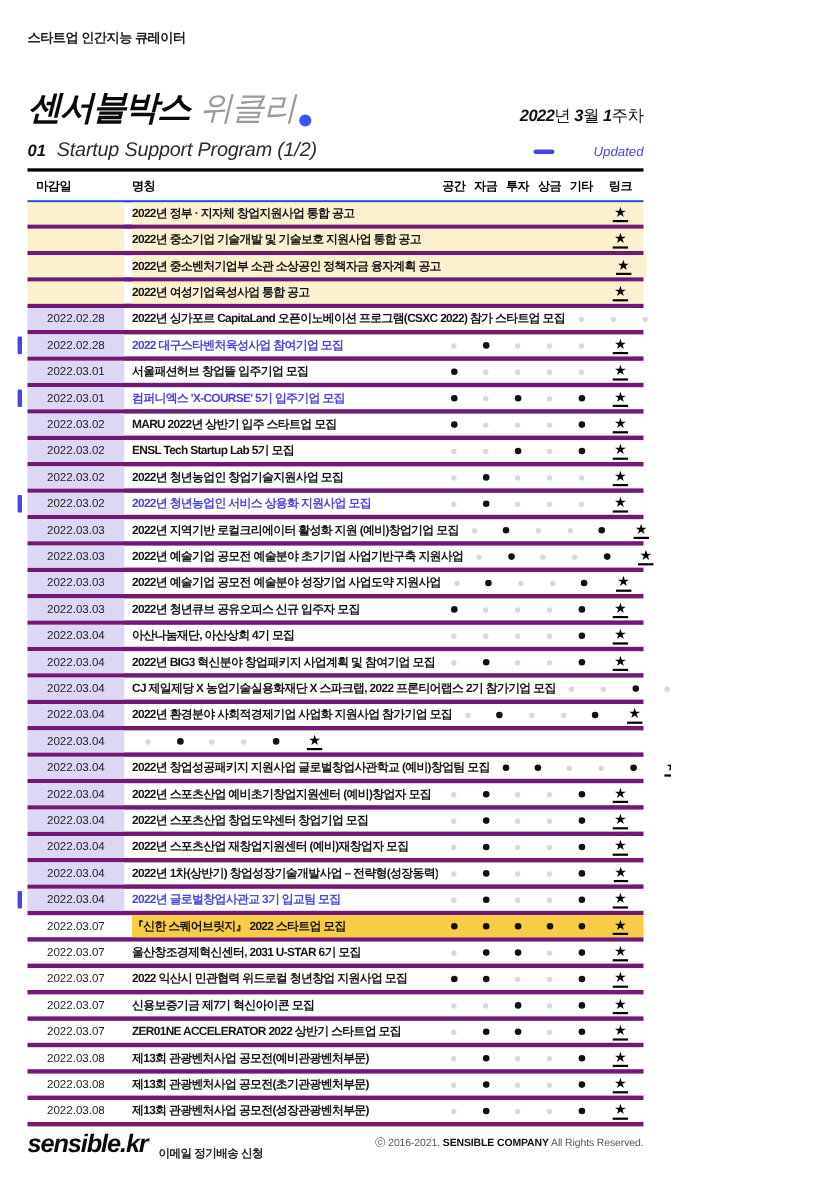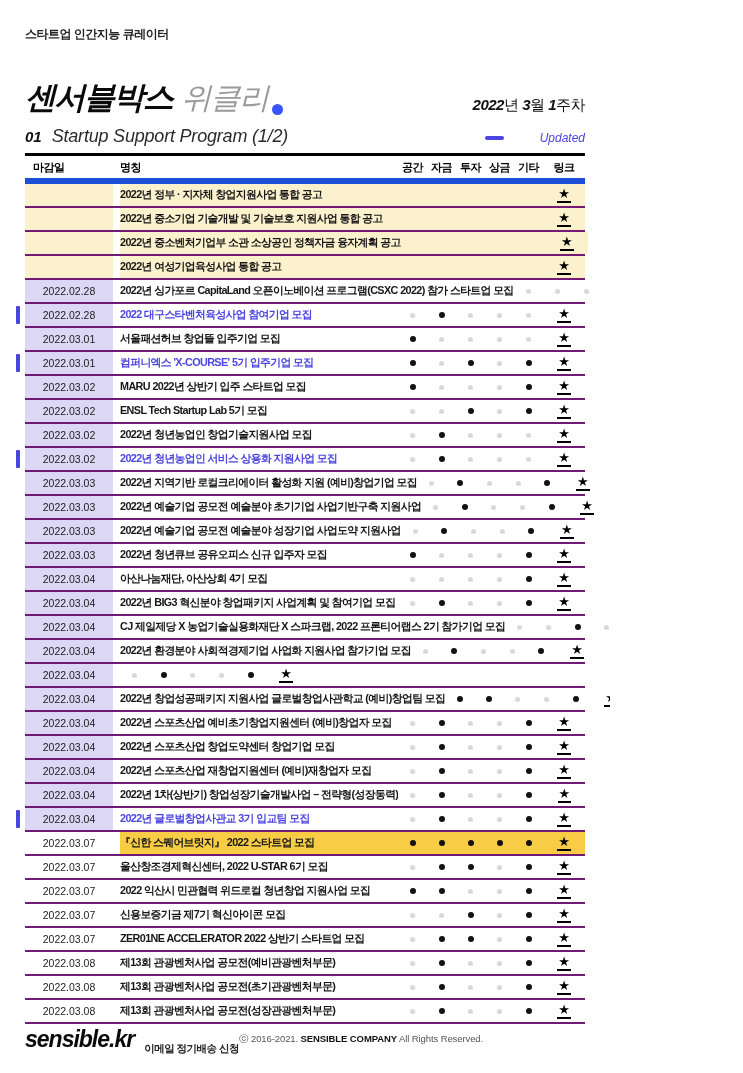--- a/index.html
+++ b/index.html
@@ -28,43 +28,43 @@
   .section-row{display:flex;align-items:flex-end;justify-content:space-between;margin-top:7px;padding-bottom:6px;}
   .section-left{display:flex;align-items:baseline;}
   .section-num{font-size:15px;font-weight:800;font-style:italic;color:#111;margin-right:10px;}
   .section-title{font-size:18px;font-style:italic;font-weight:400;color:#2b2b2b;letter-spacing:-0.2px;}
   .updated-legend{display:flex;align-items:center;padding-bottom:2px;gap:31px;}
   .updated-dash{display:inline-block;width:19px;height:4px;border-radius:2px;background:var(--accent);margin-right:5px;}
   .updated-text{font-size:12px;font-style:italic;color:var(--accent);}
 
   
   .table{border-top:3px solid #000;}
-  .thead{display:flex;align-items:center;height:28px;border-bottom:6px solid #1d4ed8;}
+  .thead{display:flex;align-items:center;height:28px;border-bottom:2px solid #1d4ed8;}
   .thead .cell{font-size:11px;font-weight:800;color:#000;letter-spacing:-0.5px;}
-  .row{position:relative;display:flex;align-items:stretch;height:24px;border-bottom:2px solid #701a75;}
+  .row{position:relative;display:flex;align-items:stretch;height:24px;border-bottom:4px solid #701a75;}
   .cell{display:flex;align-items:center;}
   .col-date{width:88px;flex:none;justify-content:center;font-size:10.5px;color:#1c1c1c;letter-spacing:0;}
   .thead .col-date{justify-content:flex-start;padding-left:8px;}
   .col-date.hl{background:var(--lavender);}
   .row-right{display:flex;flex:1;align-items:stretch;margin-left:7px;}
   .col-name{flex:1;font-size:10.8px;font-weight:700;color:#161616;letter-spacing:-0.6px;white-space:nowrap;overflow:hidden;}
   .col-dot{width:29px;flex:none;justify-content:center;}
   .col-link{width:42px;flex:none;justify-content:center;}
   .dot{border-radius:50%;}
   .dot.on{width:6px;height:6px;background:var(--dot-on);}
   .dot.off{width:5px;height:5px;background:var(--dot-off);}
   .star-link{display:inline-block;font-size:13px;line-height:13px;color:#000;border-bottom:2px solid #000;padding:0 1px 1px 1px;cursor:pointer;text-decoration:none;}
 
   .row.cream .col-date,.row.cream .row-right{background:var(--cream);}
   .row.gold .row-right{background:var(--gold);}
   .row.updated .col-name{color:var(--accent);}
   .updated-bar{position:absolute;left:-9px;top:2px;bottom:2px;width:4px;background:var(--accent);border-radius:1px;}
 
   
-  .footer{position:absolute;left:25px;right:25px;top:1022px;display:flex;align-items:center;}
+  .footer{position:absolute;left:25px;right:25px;top:1022px;display:flex;align-items:center;justify-content:space-between;}
   .footer-left{display:flex;align-items:center;}
   .footer-brand{font-size:23px;font-weight:800;font-style:italic;color:#0a0a0a;letter-spacing:-1px;cursor:pointer;}
   .footer-subscribe{font-size:10.5px;font-weight:700;color:#222;letter-spacing:-0.5px;margin-left:10px;margin-top:20px;cursor:pointer;}
   .footer-copy{font-size:9.5px;color:#555;letter-spacing:-0.1px;}
   .footer-copy .co{font-weight:800;color:#111;}
 </style>
 </head>
 <body>
 
 <div class="page">
@@ -760,21 +760,21 @@
             </div>
       <div class="cell col-link">
               <a class="star-link">★</a>
             </div>
     </div>
   </div>
         <div class="row">
 
     <div class="cell col-date">2022.03.07</div>
     <div class="row-right">
-      <div class="cell col-name">울산창조경제혁신센터, 2022 U-STAR 6기 모집</div>
+      <div class="cell col-name">울산창조경제혁신센터, 2031 U-STAR 6기 모집</div>
       <div class="cell col-dot">
               <span class="dot off"></span>
             </div>
       <div class="cell col-dot">
               <span class="dot on"></span>
             </div>
       <div class="cell col-dot">
               <span class="dot on"></span>
             </div>
       <div class="cell col-dot">

